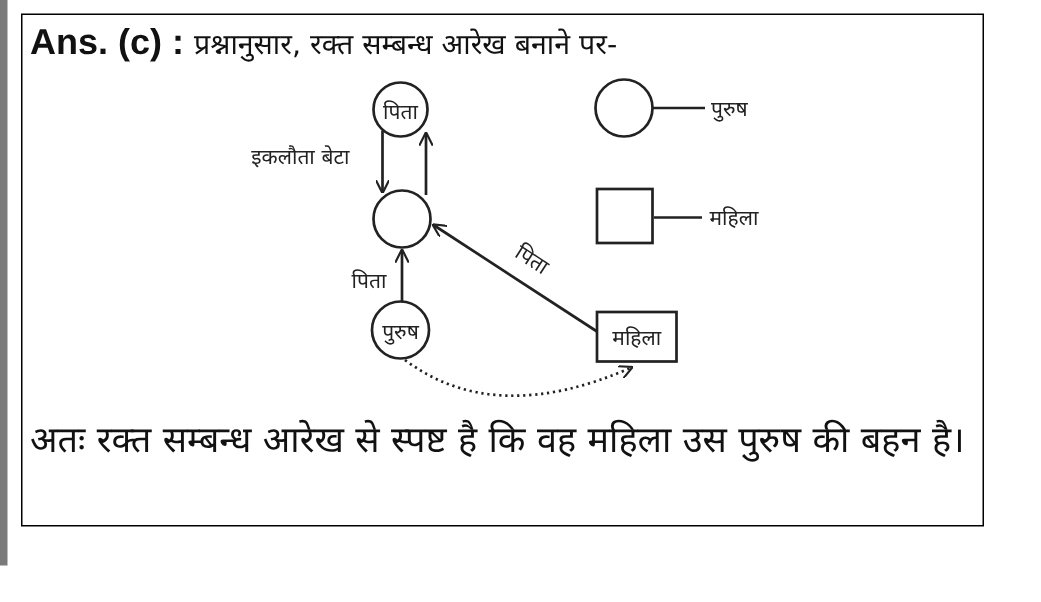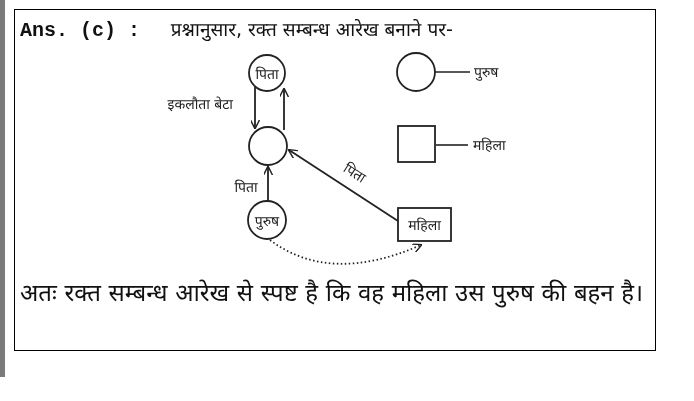--- a/index.html
+++ b/index.html
@@ -2,22 +2,22 @@
 <html><head>
 <meta charset="utf-8">
 <style>
   html, body { margin:0; padding:0; background:#ffffff; }
   body { width:694px; height:401px; position:relative; overflow:hidden;
          font-family:"DejaVu Sans", sans-serif; color:#111; }
   .side-bar { position:absolute; left:0; top:0; width:5px; height:377px; background:#7a7a7a; }
   .answer-box { position:absolute; left:14px; top:9px; width:642px; height:342px;
                 border:1.5px solid #000; box-sizing:border-box; }
   .heading { position:absolute; left:20px; top:14px; font-size:21px; white-space:nowrap; line-height:30px; }
-  .heading .ans { font-family:Liberation Mono, monospace; font-weight:bold; font-size:20px; }
-  .heading .hi { font-size:19px;margin-left:24px; }
+  .heading .ans { font-family:Liberation Sans, sans-serif; font-weight:bold; font-size:24px; }
+  .heading .hi { font-size:19px; }
   .diagram { position:absolute; left:0; top:0; }
   .conclusion { position:absolute; left:20px; top:276px; width:634px; font-size:24px; line-height:35px;
                 text-align:justify; text-align-last:left; }
   .diagram text { font-family:"DejaVu Sans", sans-serif; fill:#222; }
 </style>
 </head>
 <body>
 
 <div class="side-bar"></div>
 

